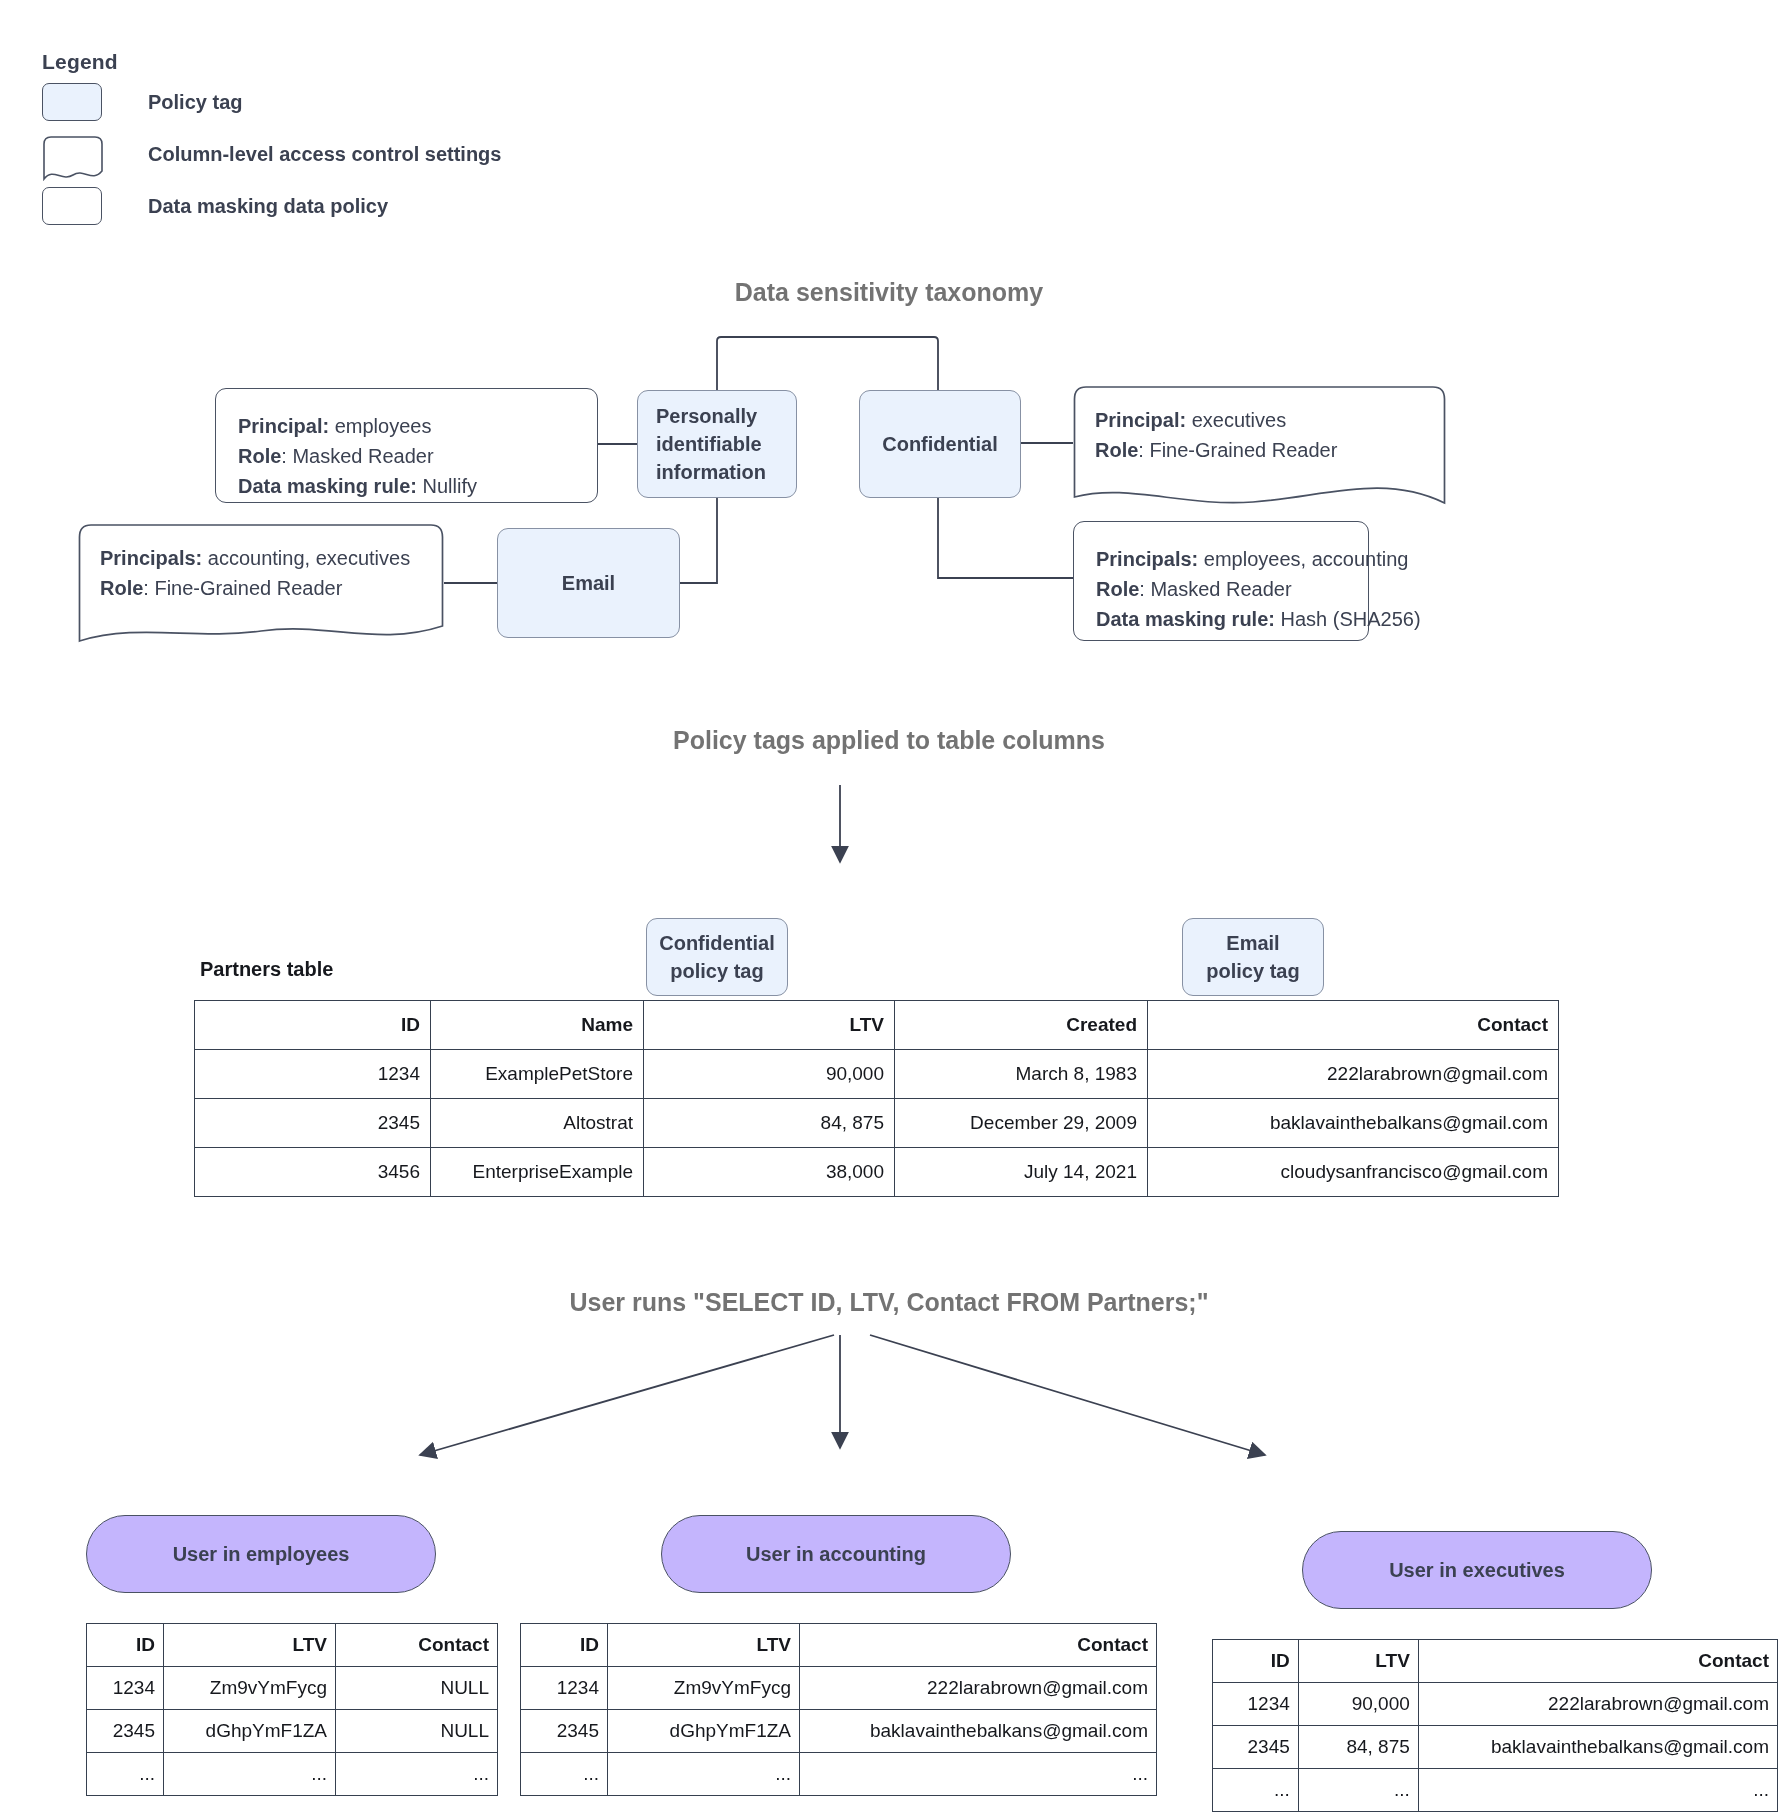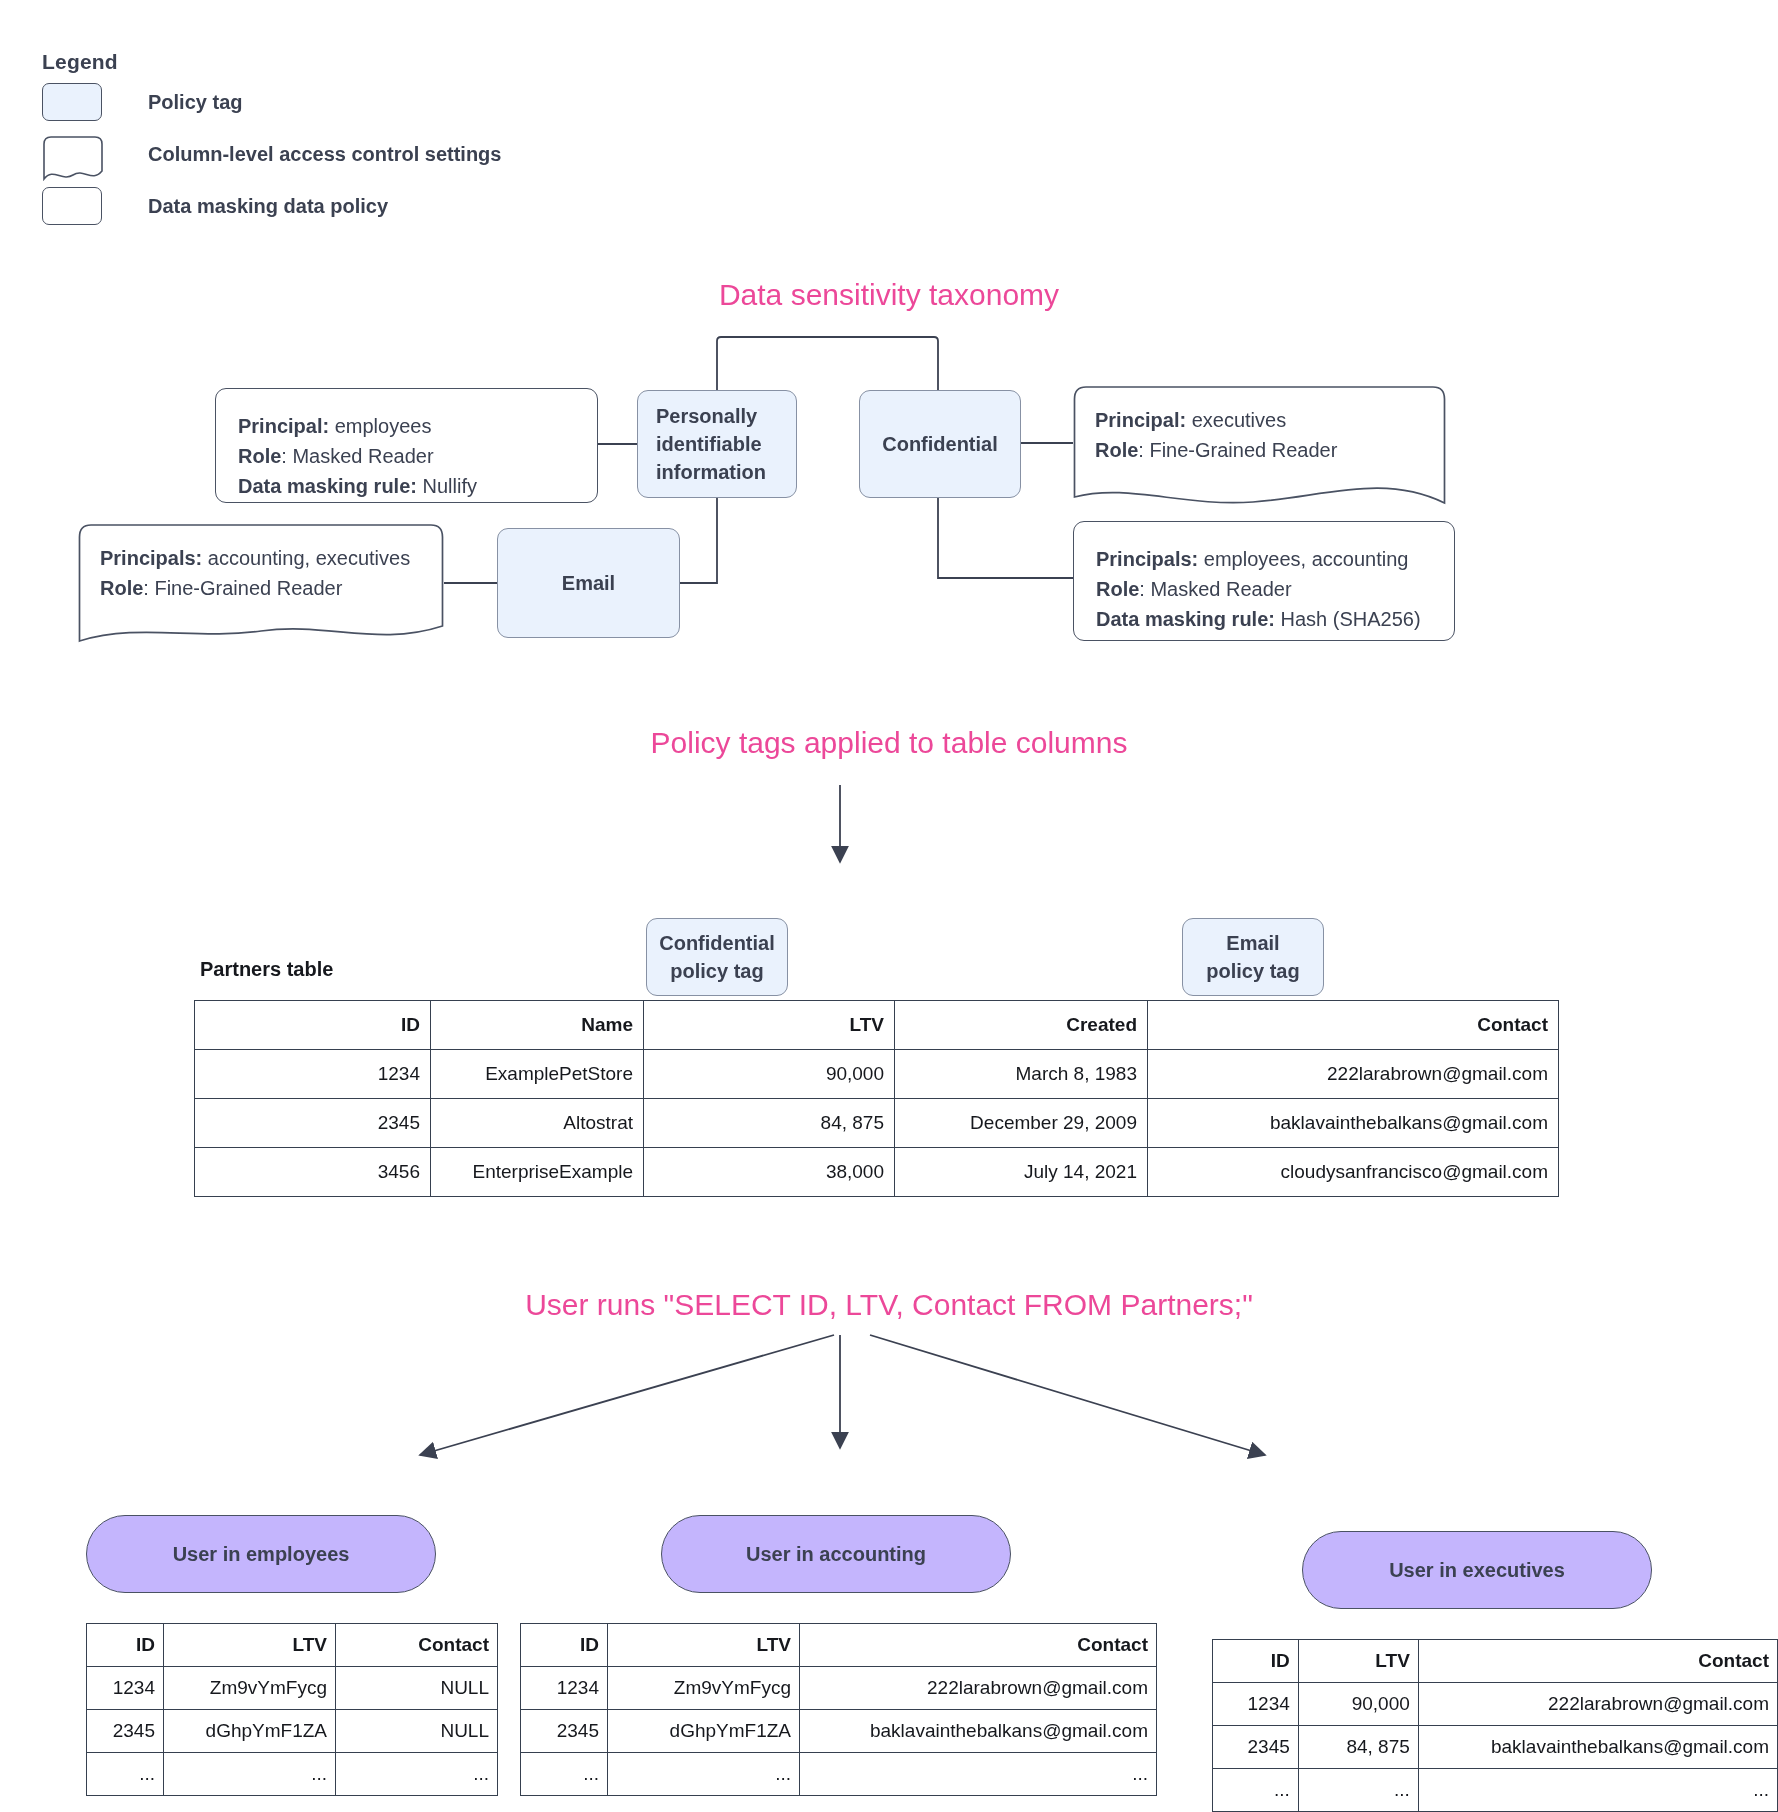--- a/index.html
+++ b/index.html
@@ -15,21 +15,21 @@
   #legend{left:42px;top:50px;}
   .legend-title{font-size:21px;font-weight:bold;color:#3b4151;letter-spacing:.2px;}
   .legend-row{display:flex;align-items:center;height:48px;margin-top:4px;}
   .legend-swatch{width:60px;height:38px;box-sizing:border-box;border:1.6px solid #4a5263;border-radius:7px;}
   .legend-swatch.tag{background:#eaf2fd;}
   .legend-swatch.plain{background:#ffffff;}
   .legend-swatch.wavy{background:#ffffff;border:none;position:relative;}
   .legend-label{margin-left:46px;font-size:20px;font-weight:bold;color:#3b4151;white-space:nowrap;}
 
   
-  .section-title{font-size:30px;font-weight:normal;color:#ec4899;text-align:center;white-space:nowrap;}
+  .section-title{font-size:25px;font-weight:bold;color:#737373;text-align:center;white-space:nowrap;}
 
   
   .box{
     box-sizing:border-box;border:1.6px solid #4a5263;border-radius:11px;
     background:#ffffff;
   }
   .box.pad{padding:22px 22px;}
   .box .ln{font-size:20px;line-height:30px;white-space:nowrap;}
   .box .ln b{font-weight:bold;}
   .tagbox{
@@ -151,21 +151,21 @@
   <svg width="373" height="120" viewBox="0 0 373 120" style="display:block;">
     <path d="M1.5,112 L1.5,14 Q1.5,2 13,2 L360,2 Q371.5,2 371.5,14 L371.5,118
              C310,88 250,112 180,117 C110,122 55,98 1.5,112 Z" fill="#ffffff" stroke="#4a5263" stroke-width="1.7"></path>
   </svg>
   <div class="wtext">
     <div class="ln"><b>Principal:</b><span> executives</span></div>
     <div class="ln"><b>Role</b><span>: Fine-Grained Reader</span></div>
   </div>
 </div>
 
-<div class="abs box pad" style="left:1073px;top:521px;width:382px;height:120px;">
+<div class="abs box pad" style="left:1073px;top:521px;width:296px;height:120px;">
   <div class="ln"><b>Principals:</b><span> employees, accounting</span></div>
   <div class="ln"><b>Role</b><span>: Masked Reader</span></div>
   <div class="ln"><b>Data masking rule:</b><span> Hash (SHA256)</span></div>
 </div>
 
 <div class="abs section-title" style="left:0;top:726px;width:1778px;">Policy tags applied to table columns</div>
 
 <div class="abs tbl-caption" style="left:200px;top:958px;">Partners table</div>
 
 <div class="abs tagbox" style="left:646px;top:918px;width:142px;height:78px;flex-direction:column;">

